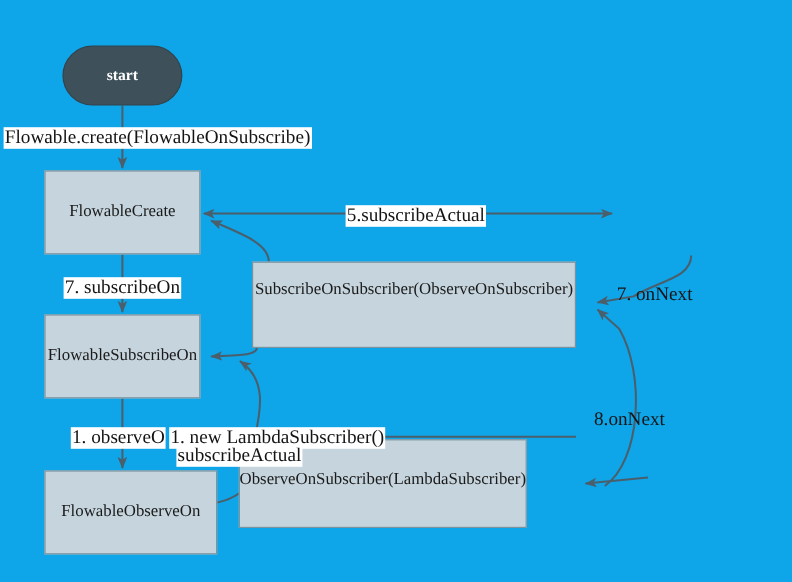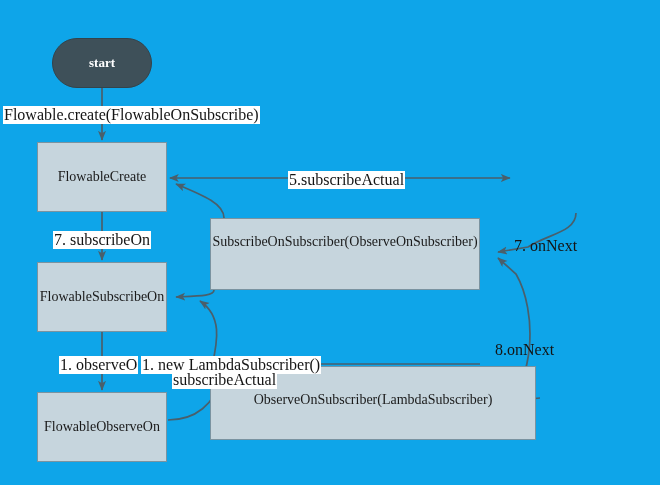--- a/index.html
+++ b/index.html
@@ -119,43 +119,43 @@
   </div>
 
   <div class="node" style="left:37px; top:142px; width:130px; height:70px;">
     <span>FlowableCreate</span>
   </div>
 
   <div class="node" style="left:37px; top:262px; width:130px; height:70px;text-align:center;">
     <span>FlowableSubscribeOn</span>
   </div>
 
-  <div class="node" style="left:37px; top:392px; width:130px; height:70px;">
+  <div class="node" style="left:37px; top:392px; width:144px; height:70px;">
     <span>FlowableObserveOn</span>
   </div>
 
 
   <div class="node wide" style="left:210px; top:218px; width:270px; height:72px;">
     <span style="transform:translateY(-12px);">SubscribeOnSubscriber(ObserveOnSubscriber)</span>
   </div>
 
-  <div class="node wide" style="left:210px; top:366px; width:326px; height:74px;">
+  <div class="node wide" style="left:199px; top:366px; width:240px; height:74px;">
     <span style="transform:translateY(-3px);">ObserveOnSubscriber(LambdaSubscriber)</span>
   </div>
 
   <div class="elabel" style="left:3px; top:106px;">Flowable.create(FlowableOnSubscribe)</div>
 
   <div class="elabel" style="left:53px; top:231px;">7. subscribeOn</div>
 
 
   <div class="elabel" style="left:59px; top:356px;">1. observeO</div>
 
   <div class="elabel" style="left:141px; top:356px;">1. new LambdaSubscriber()</div>
 
-  <div class="elabel" style="left:172px; top:371px;">subscribeActual</div>
+  <div class="elabel" style="left:147px; top:371px;">subscribeActual</div>
 
   <div class="elabel" style="left:288px; top:171px;">5.subscribeActual</div>
 
   <div class="elabel plain" style="left:484px; top:237px;margin-left:29px;">7. onNext</div>
 
   <div class="elabel plain" style="left:494px; top:317px;margin-top:24px;">8.onNext</div>
 
 </div>
 
 </body></html>

